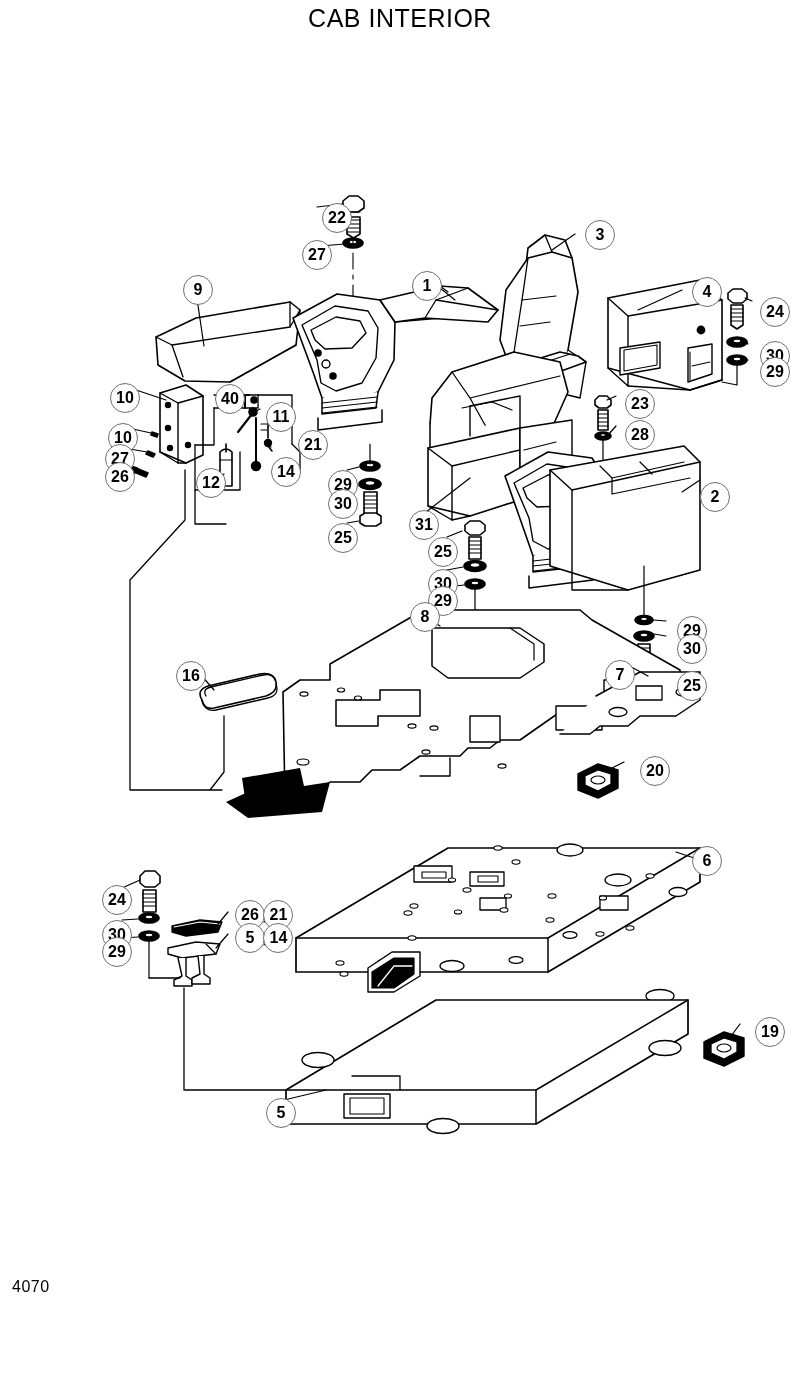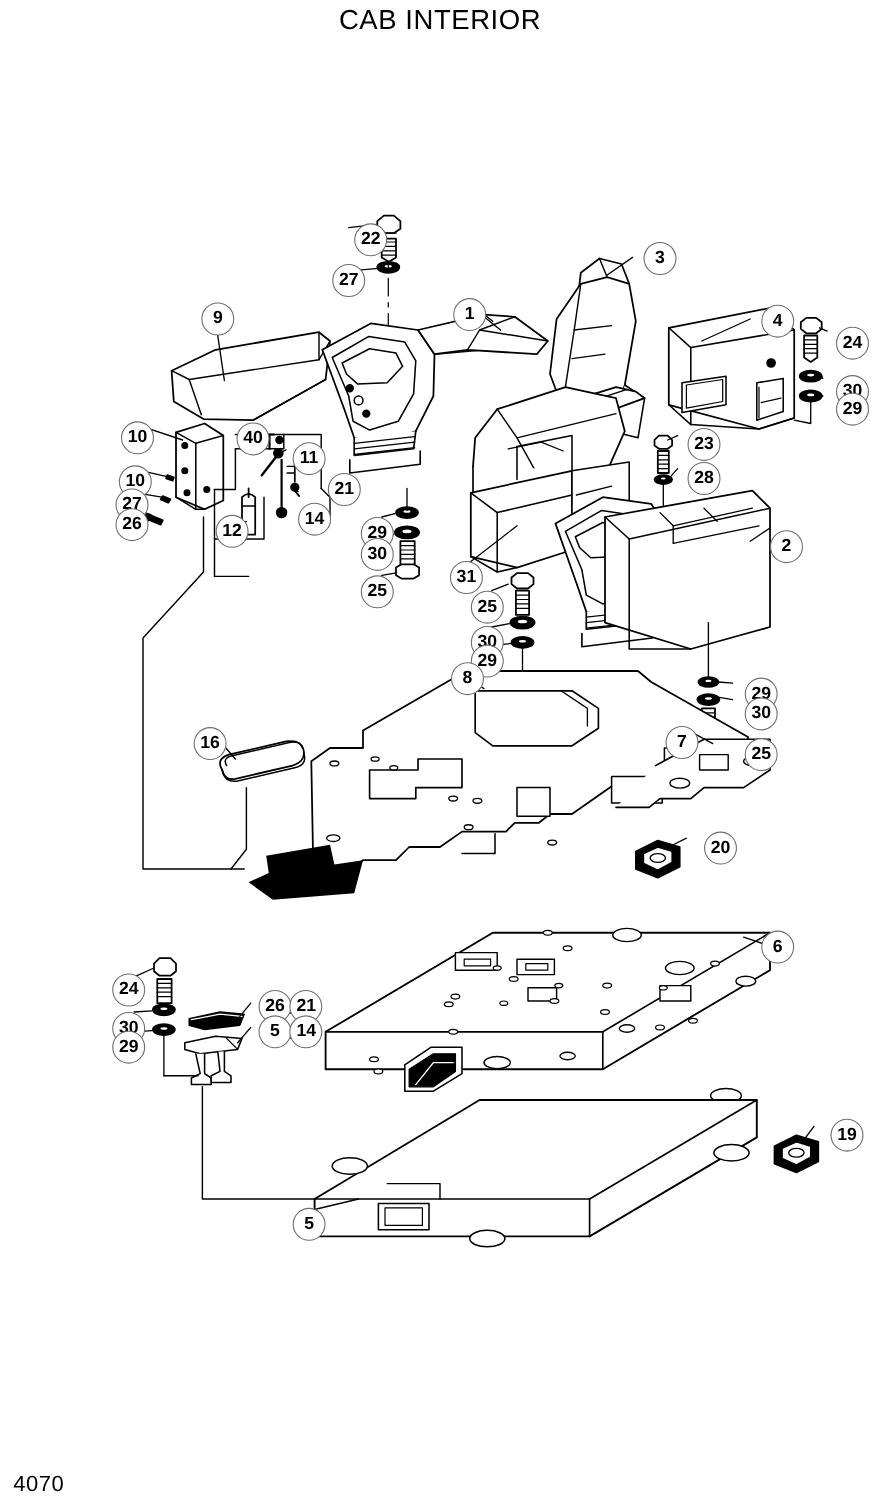--- a/index.html
+++ b/index.html
@@ -5,21 +5,21 @@
   html,body{margin:0;padding:0;background:#fff;}
   body{
     width:800px;height:1373px;position:relative;overflow:hidden;
     font-family:"Liberation Sans", sans-serif;color:#000;
   }
   #page-title{
     position:absolute;left:0;top:4px;width:800px;text-align:center;
     font-size:25px;letter-spacing:.5px;font-weight:400;
   }
   #footer-code{
-    position:absolute;left:12px;top:1338px;font-size:20px;letter-spacing:.5px;
+    position:absolute;left:12px;top:1278px;font-size:16px;letter-spacing:.5px;
   }
   #diagram-canvas{position:absolute;left:0;top:0;width:800px;height:1373px;}
   .callout{
     position:absolute;border:1.4px solid #6f6f6f;border-radius:50%;
     background:#fff;display:flex;align-items:center;justify-content:center;
     font-size:16px;font-weight:700;line-height:1;color:#000;
     box-sizing:border-box;
   }
   .callout.c1{width:30px;height:30px;}
   .callout-pair{

